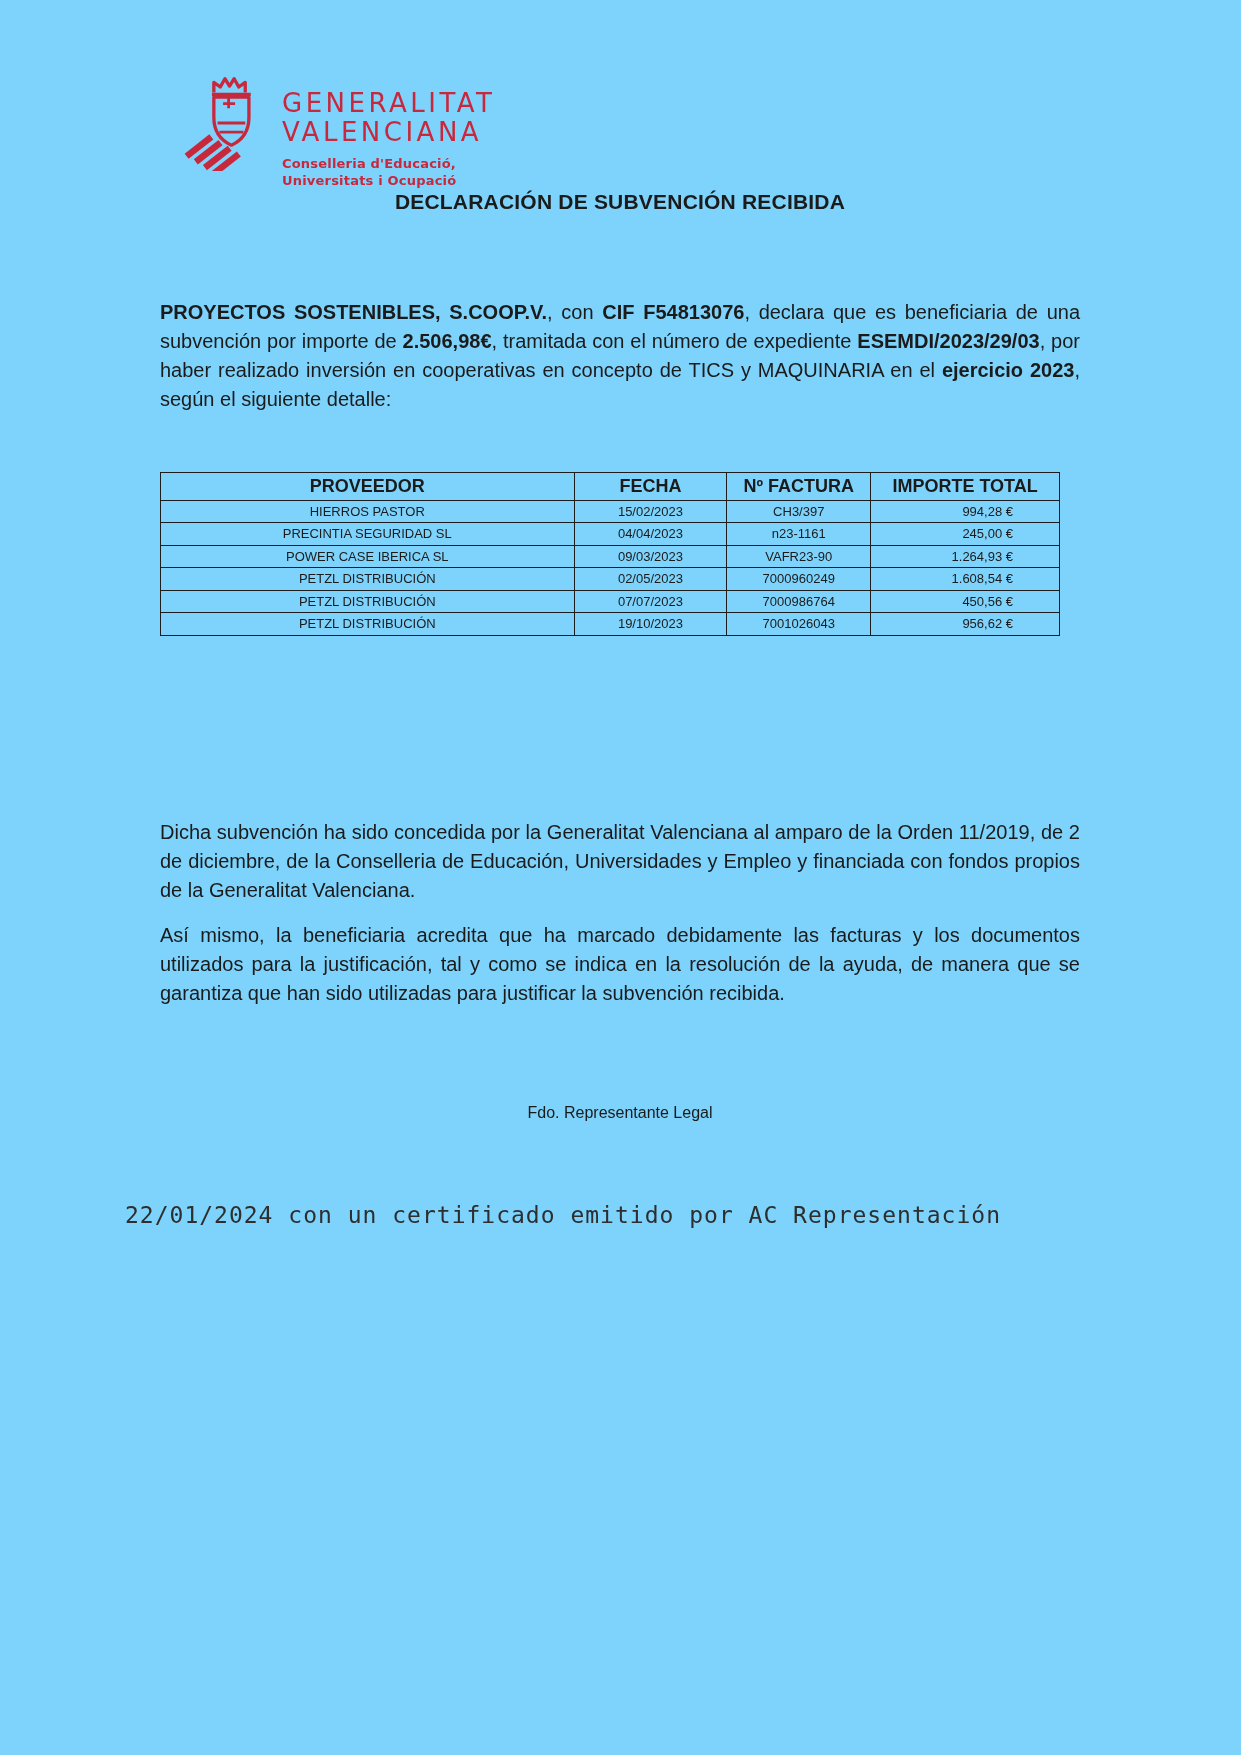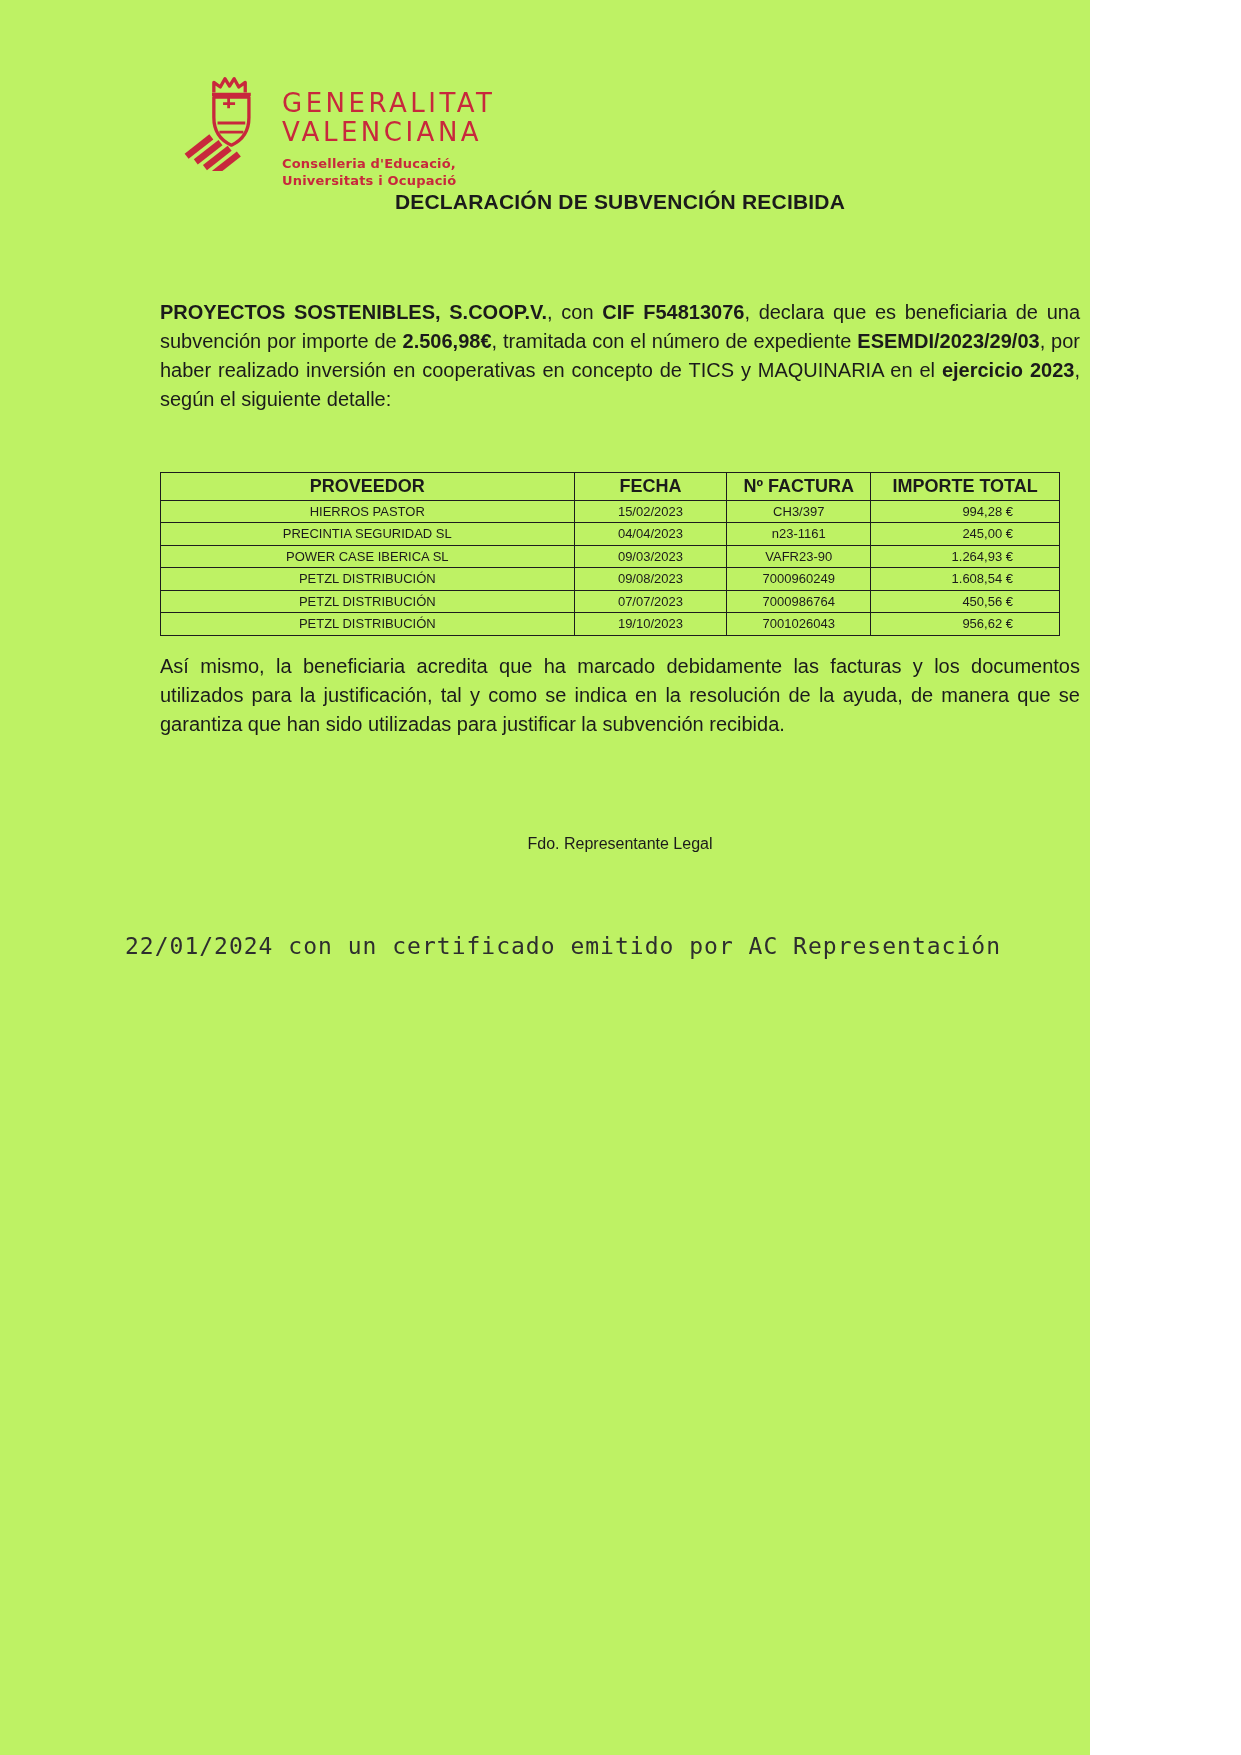--- a/index.html
+++ b/index.html
@@ -1,19 +1,19 @@
 <!DOCTYPE html>
 <html lang="es"><head>
 <meta charset="utf-8">
 <style>
   html,body { margin:0; padding:0; background:#ffffff; }
   .page {
     position:relative;
-    width:1090px; height:1755px;
-    background:#bef264;
+    width:1241px; height:1755px;
+    background:#7dd3fc;
     font-family:"Liberation Sans", sans-serif;
     color:#1b1b1b;
     overflow:hidden;
   }
   
   .logo-row { display:flex; align-items:flex-start; gap:16px; padding:75px 0 0 182px; }
   .emblem { width:84px; height:96px; flex:0 0 auto; }
   .logo-text { font-family:"DejaVu Sans", sans-serif; padding-top:14px; }
   .logo-name { font-size:26px; letter-spacing:3.5px; line-height:1.12; font-weight:400; }
   .logo-dept { margin-top:8px; font-size:13px; font-weight:700; letter-spacing:.2px; line-height:1.32; }
@@ -112,39 +112,40 @@
           <td class="amount">245,00 €</td>
         </tr>
         <tr>
           <td>POWER CASE IBERICA SL</td>
           <td>09/03/2023</td>
           <td>VAFR23-90</td>
           <td class="amount">1.264,93 €</td>
         </tr>
         <tr>
           <td>PETZL DISTRIBUCIÓN</td>
-          <td>09/08/2023</td>
+          <td>02/05/2023</td>
           <td>7000960249</td>
           <td class="amount">1.608,54 €</td>
         </tr>
         <tr>
           <td>PETZL DISTRIBUCIÓN</td>
           <td>07/07/2023</td>
           <td>7000986764</td>
           <td class="amount">450,56 €</td>
         </tr>
         <tr>
           <td>PETZL DISTRIBUCIÓN</td>
           <td>19/10/2023</td>
           <td>7001026043</td>
           <td class="amount">956,62 €</td>
         </tr>
       </tbody>
     </table>
 
+    <p class="para p-grant">Dicha subvención ha sido concedida por la Generalitat Valenciana al amparo de la Orden 11/2019, de 2 de diciembre, de la Conselleria de Educación, Universidades y Empleo y financiada con fondos propios de la Generalitat Valenciana.</p>
 
     <p class="para p-accred">Así mismo, la beneficiaria acredita que ha marcado debidamente las facturas y los documentos utilizados para la justificación, tal y como se indica en la resolución de la ayuda, de manera que se garantiza que han sido utilizadas para justificar la subvención recibida.</p>
 
     <div class="fdo">Fdo. Representante Legal</div>
 
     <div class="digital-sig">
       <div>22/01/2024 con un certificado emitido por AC Representación</div>
     </div>
 
   </div>

